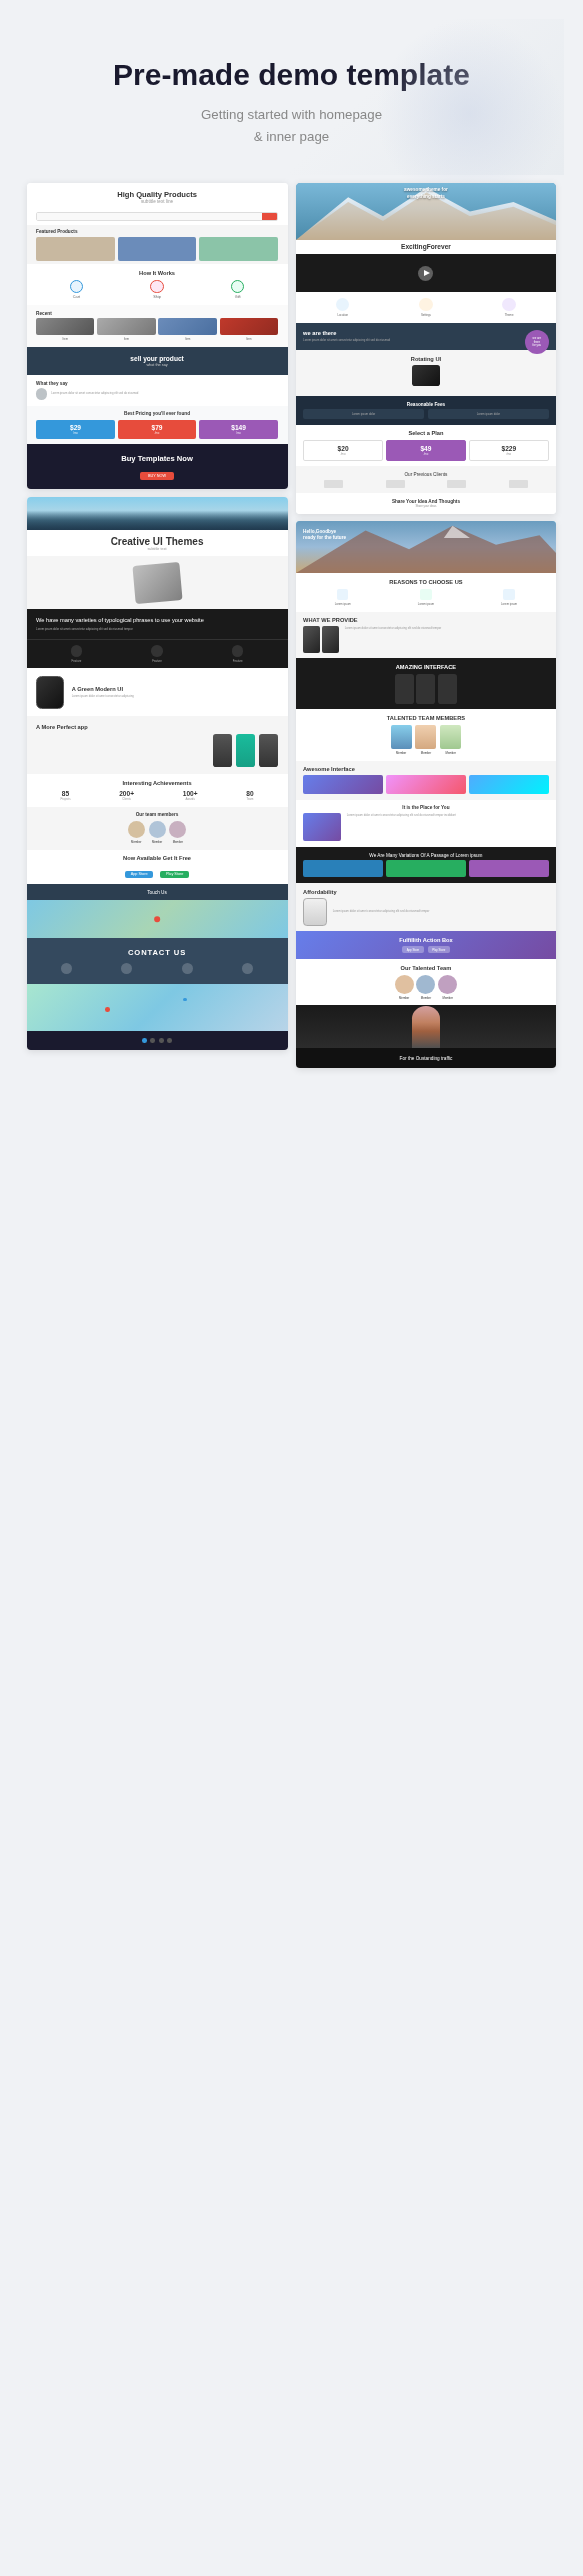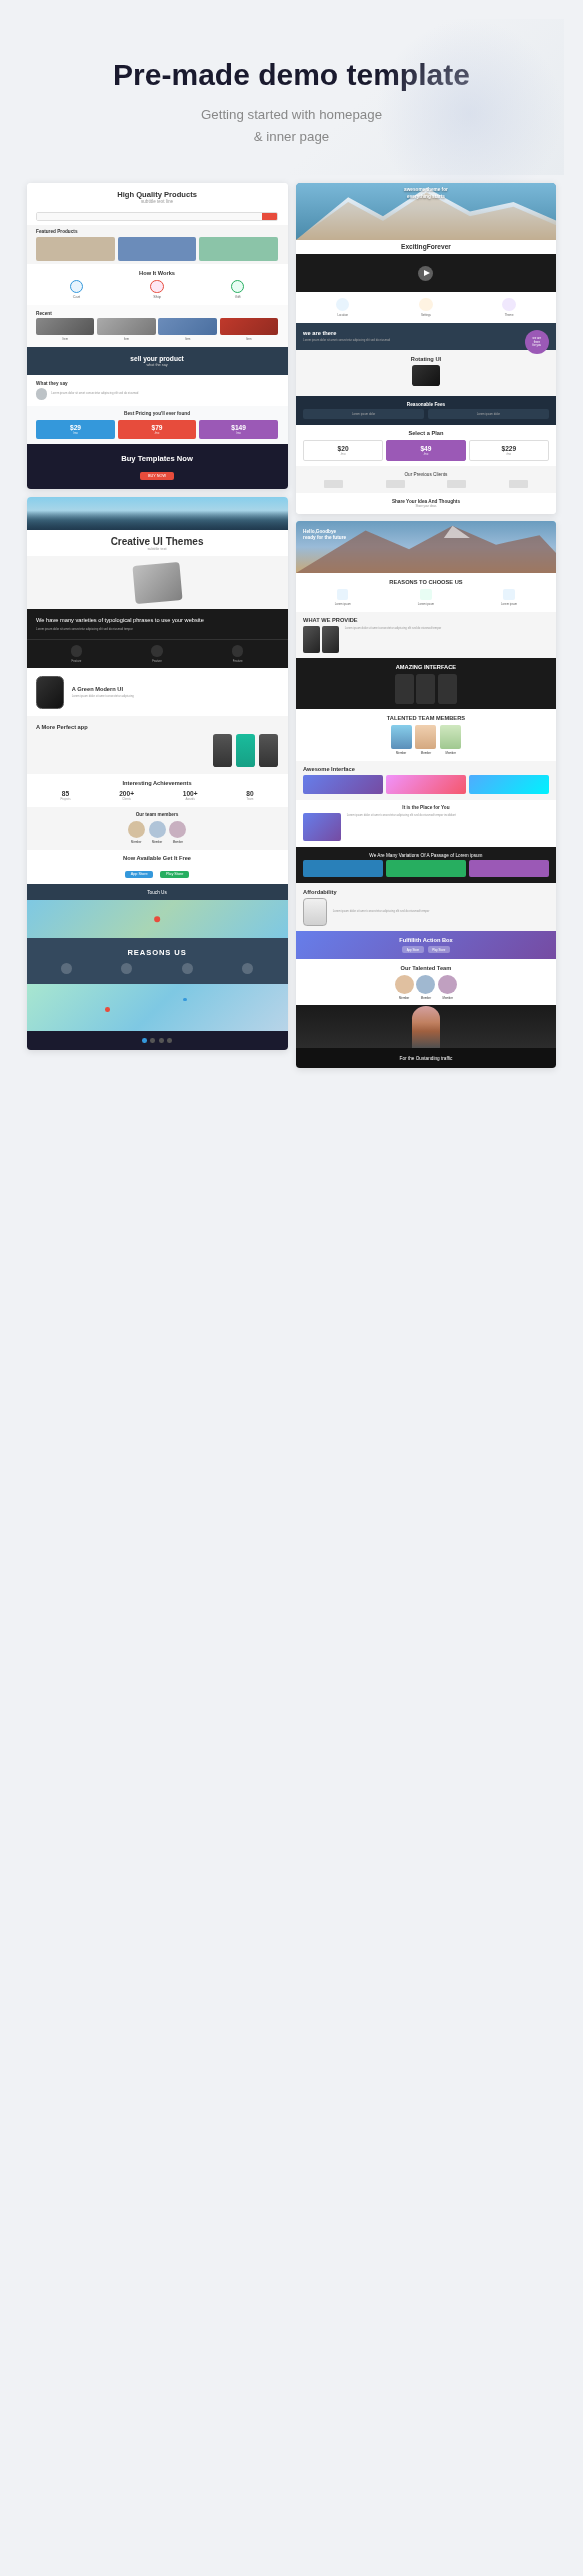--- a/index.html
+++ b/index.html
@@ -1073,21 +1073,21 @@
           <span class="dc-avail-btn">App Store</span>
           <span class="dc-avail-btn2">Play Store</span>
         </div>
         <div class="dc-touch">
           <div class="dc-touch-title">Touch Us</div>
         </div>
         <div class="dc-map">
           <div class="dc-map-pin"></div>
         </div>
         <div class="dc-contact">
-          <div class="dc-contact-title">REASONS US</div>
+          <div class="dc-contact-title">CONTACT US</div>
           <div class="dc-contact-icons">
             <div class="dc-contact-icon"></div>
             <div class="dc-contact-icon"></div>
             <div class="dc-contact-icon"></div>
             <div class="dc-contact-icon"></div>
           </div>
         </div>
         <div class="dc-map2">
           <div class="dc-map2-dots"></div>
           <div class="dc-map2-dots2"></div>

